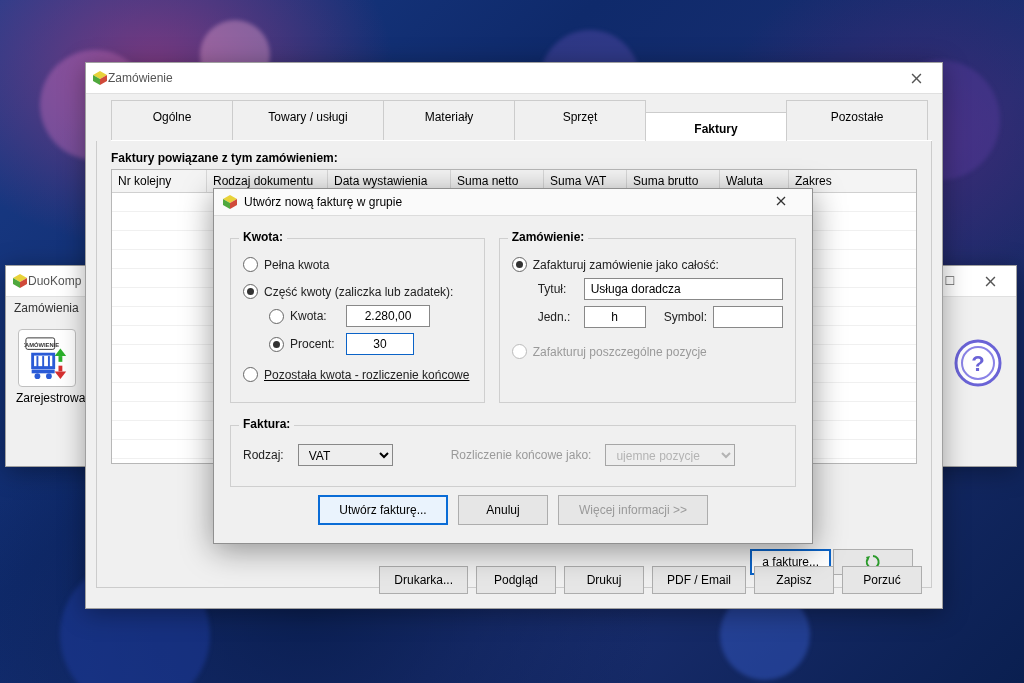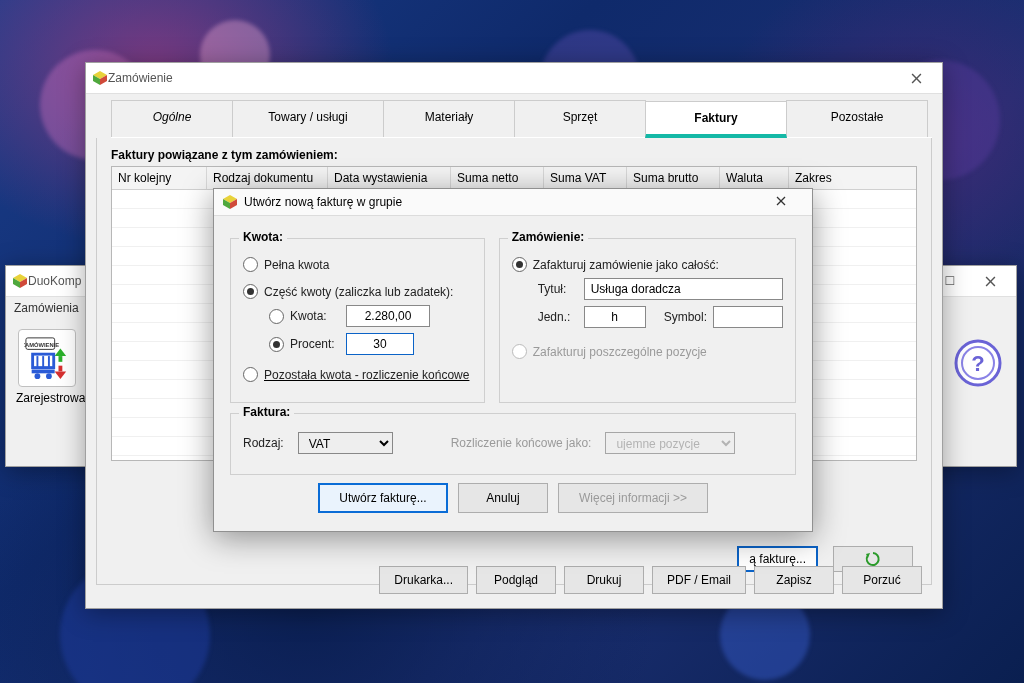--- a/index.html
+++ b/index.html
@@ -13,21 +13,21 @@
   .window { position:fixed; background:#f0f0f0; border:1px solid #a0a0a0; box-shadow:0 4px 24px rgba(0,0,0,0.35);}
   .titlebar { height:30px; background:#fff; border-bottom:1px solid #e0e0e0; display:flex; align-items:center; padding:0 6px;}
   .titlebar .title { flex:1; color:#555;}
   .titlebar .close { width:40px; height:28px; display:flex; align-items:center; justify-content:center; cursor:pointer;}
   .cube-icon { display:inline-block; width:16px; height:16px; }
   .win-content { position:absolute; top:31px; left:0; right:0; bottom:0; background:#f0f0f0;}
 
   
   .tabbar { display:flex; border-bottom:1px solid #fff; margin:6px 10px 0 25px;}
   .tab { padding:9px 0; text-align:center; border:1px solid #ccc; border-bottom:none; background:#f0f0f0; margin-right:-1px; cursor:pointer;}
-  .tab.active { background:#fff; border-bottom:4px solid #14b8a6; position:relative; top:1px; font-weight:bold;}
+  .tab.active { background:#fff; border-bottom:7px solid #14b8a6; position:relative; top:12px; font-weight:bold;}
   .tabpanel { margin:0 10px 10px 10px; background:#fff; border:1px solid #ccc; border-top:none; padding:10px 14px 16px 14px; min-height:380px; position:relative;}
 
   .section-header { font-weight:bold; margin:0 0 4px 0;}
   .grid { border:1px solid #b7b7b7; background:#fff; }
   .grid-header { display:flex; background:#f4f4f4; border-bottom:1px solid #d0d0d0;}
   .grid-header .col { padding:4px 6px; border-right:1px solid #d8d8d8; font-weight:normal;}
   .grid-body { height:270px; background:#fff; }
   .grid-row { height:18px; border-bottom:1px solid #f0f0f0;}
 
   .bottom-buttons { position:absolute; right:20px; bottom:14px; display:flex; gap:8px;}
@@ -51,21 +51,21 @@
   .disabled-text { color:#9a9a9a; }
   select { background:#eee; height:22px; }
   .dlg-buttons { display:flex; justify-content:center; gap:10px; padding:8px 0 4px 0;}
 
   
   .parent { position:fixed; }
   .parent .toolbar { padding:10px; display:flex; gap:18px; }
   .tool { width:62px; text-align:center;}
   .tool .ic { width:56px; height:56px; border:1px solid #c0c0c0; border-radius:4px; background:#fff; display:flex; align-items:center; justify-content:center; margin:0 auto 4px auto;}
 
-  .append-btn { position:absolute; right:18px; bottom:12px; display:flex; gap:15px;}
+  .append-btn { position:absolute; right:18px; bottom:12px; display:flex; gap:2px;}
   .blue-box { display:inline-flex; align-items:center; border:2px solid #0b63c7; padding:4px 10px; background:#fff; color:#000;}
 </style>
 </head>
 <body>
 
 <div class="bg">
   <div class="bokeh" style="left:40px;top:50px;width:110px;height:110px;background:rgba(220,120,200,0.35);"></div>
   <div class="bokeh" style="left:200px;top:20px;width:70px;height:70px;background:rgba(255,180,220,0.35);"></div>
   <div class="bokeh" style="left:540px;top:30px;width:100px;height:100px;background:rgba(120,90,200,0.3);"></div>
   <div class="bokeh" style="left:880px;top:60px;width:120px;height:120px;background:rgba(90,60,160,0.4);"></div>
@@ -138,21 +138,21 @@
     <span class="title">Zamówienie</span>
     <div class="close">
       <svg width="11" height="11" viewBox="0 0 10 10">
           <line x1="1" y1="1" x2="9" y2="9" stroke="#555" stroke-width="1.3"></line>
           <line x1="9" y1="1" x2="1" y2="9" stroke="#555" stroke-width="1.3"></line>
         </svg>
     </div>
   </div>
   <div class="win-content">
     <div class="tabbar">
-      <div class="tab" style="width:120px;font-style:italic;">Ogólne</div>
+      <div class="tab" style="width:120px;">Ogólne</div>
       <div class="tab" style="width:150px;">Towary / usługi</div>
       <div class="tab" style="width:130px;">Materiały</div>
       <div class="tab" style="width:130px;">Sprzęt</div>
       <div class="tab active" style="width:140px;">Faktury</div>
       <div class="tab" style="width:140px;">Pozostałe</div>
     </div>
     <div class="tabpanel" style="height:420px; background:#f0f0f0; border:1px solid #ccc; border-top:none;">
       <div class="section-header">Faktury powiązane z tym zamówieniem:</div>
       <div class="grid">
         <div class="grid-header">
@@ -268,21 +268,21 @@
           <span class="label">Symbol:</span>
           <input type="text" style="width: 56px;" value="">
         </div>
         <div class="row" style="margin-top:16px;">
           <span class="radio disabled"></span>
           <span class="disabled-text">Zafakturuj poszczególne pozycje</span>
         </div>
       </div>
     </div>
 
-    <div class="groupbox" style="margin-top:10px;">
+    <div class="groupbox" style="margin-top:22px;">
       <div class="legend">Faktura:</div>
       <div class="row" style="gap:14px;">
         <span class="label">Rodzaj:</span>
         <select style="width:95px;">
           <option>VAT</option>
         </select>
         <span style="width:30px;"></span>
         <span class="disabled-text">Rozliczenie końcowe jako:</span>
         <select style="width:130px; color:#9a9a9a;" disabled="">
           <option>ujemne pozycje</option>

